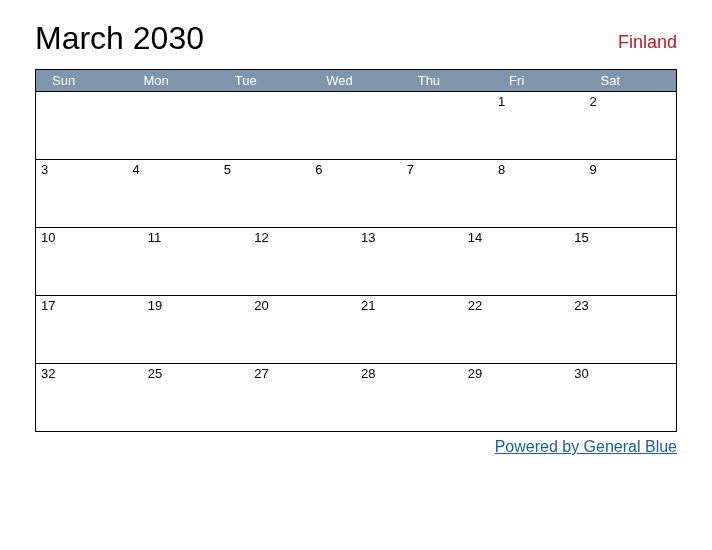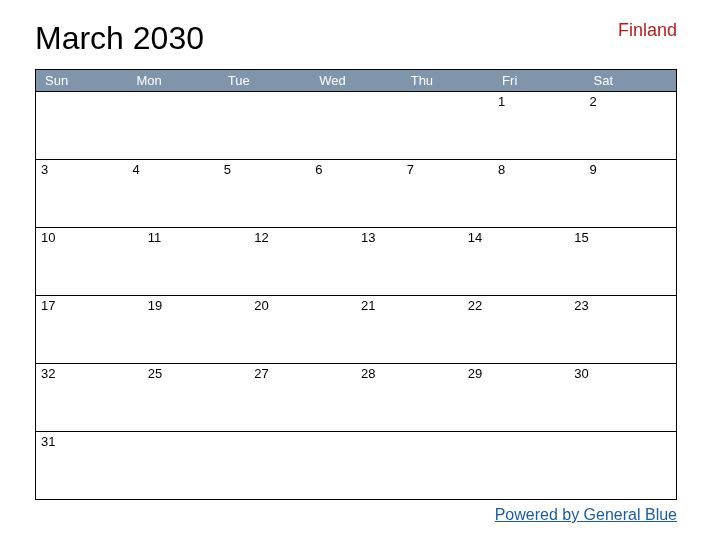--- a/index.html
+++ b/index.html
@@ -7,21 +7,21 @@
       font-family: Arial, Helvetica, sans-serif;
       background: #fff;
       width: 712px;
       height: 550px;
       padding: 20px 35px 10px 35px;
       position: relative;
     }
     .header {
       display: flex;
       justify-content: space-between;
-      align-items: flex-start;
+      align-items: flex-end;
       margin-bottom: 12px;
     }
     .title {
       font-size: 32px;
       font-weight: 400;
       color: #000;
     }
     .country {
       font-size: 18px;
       font-weight: 400;
@@ -34,21 +34,21 @@
       width: 100%;
     }
     .days-row {
       display: flex;
       background: #7e95ac;
     }
     .day-header {
       flex: 1;
       color: #fff;
       font-size: 13px;
-      padding: 3px 9px;
+      padding: 3px 16px;
       text-align: left;
     }
     .week-row {
       display: flex;
       border-top: 1px solid #000;
     }
     .day-cell {
       flex: 1;
       height: 67px;
       padding: 2px 5px;
@@ -120,26 +120,17 @@
     <div class="day-cell">23</div>
   </div>
   <div class="week-row">
     <div class="day-cell">32</div>
     <div class="day-cell">25</div>
     <div class="day-cell">27</div>
     <div class="day-cell">28</div>
     <div class="day-cell">29</div>
     <div class="day-cell">30</div>
   </div>
-  <div class="week-row">
-    <div class="day-cell">31</div>
-    <div class="day-cell"></div>
-    <div class="day-cell"></div>
-    <div class="day-cell"></div>
-    <div class="day-cell"></div>
-    <div class="day-cell"></div>
-    <div class="day-cell"></div>
-  </div>
 </div>
 
 <div class="footer">
   <span class="footer-link">Powered by General Blue</span>
 </div>
 
 </body></html>

